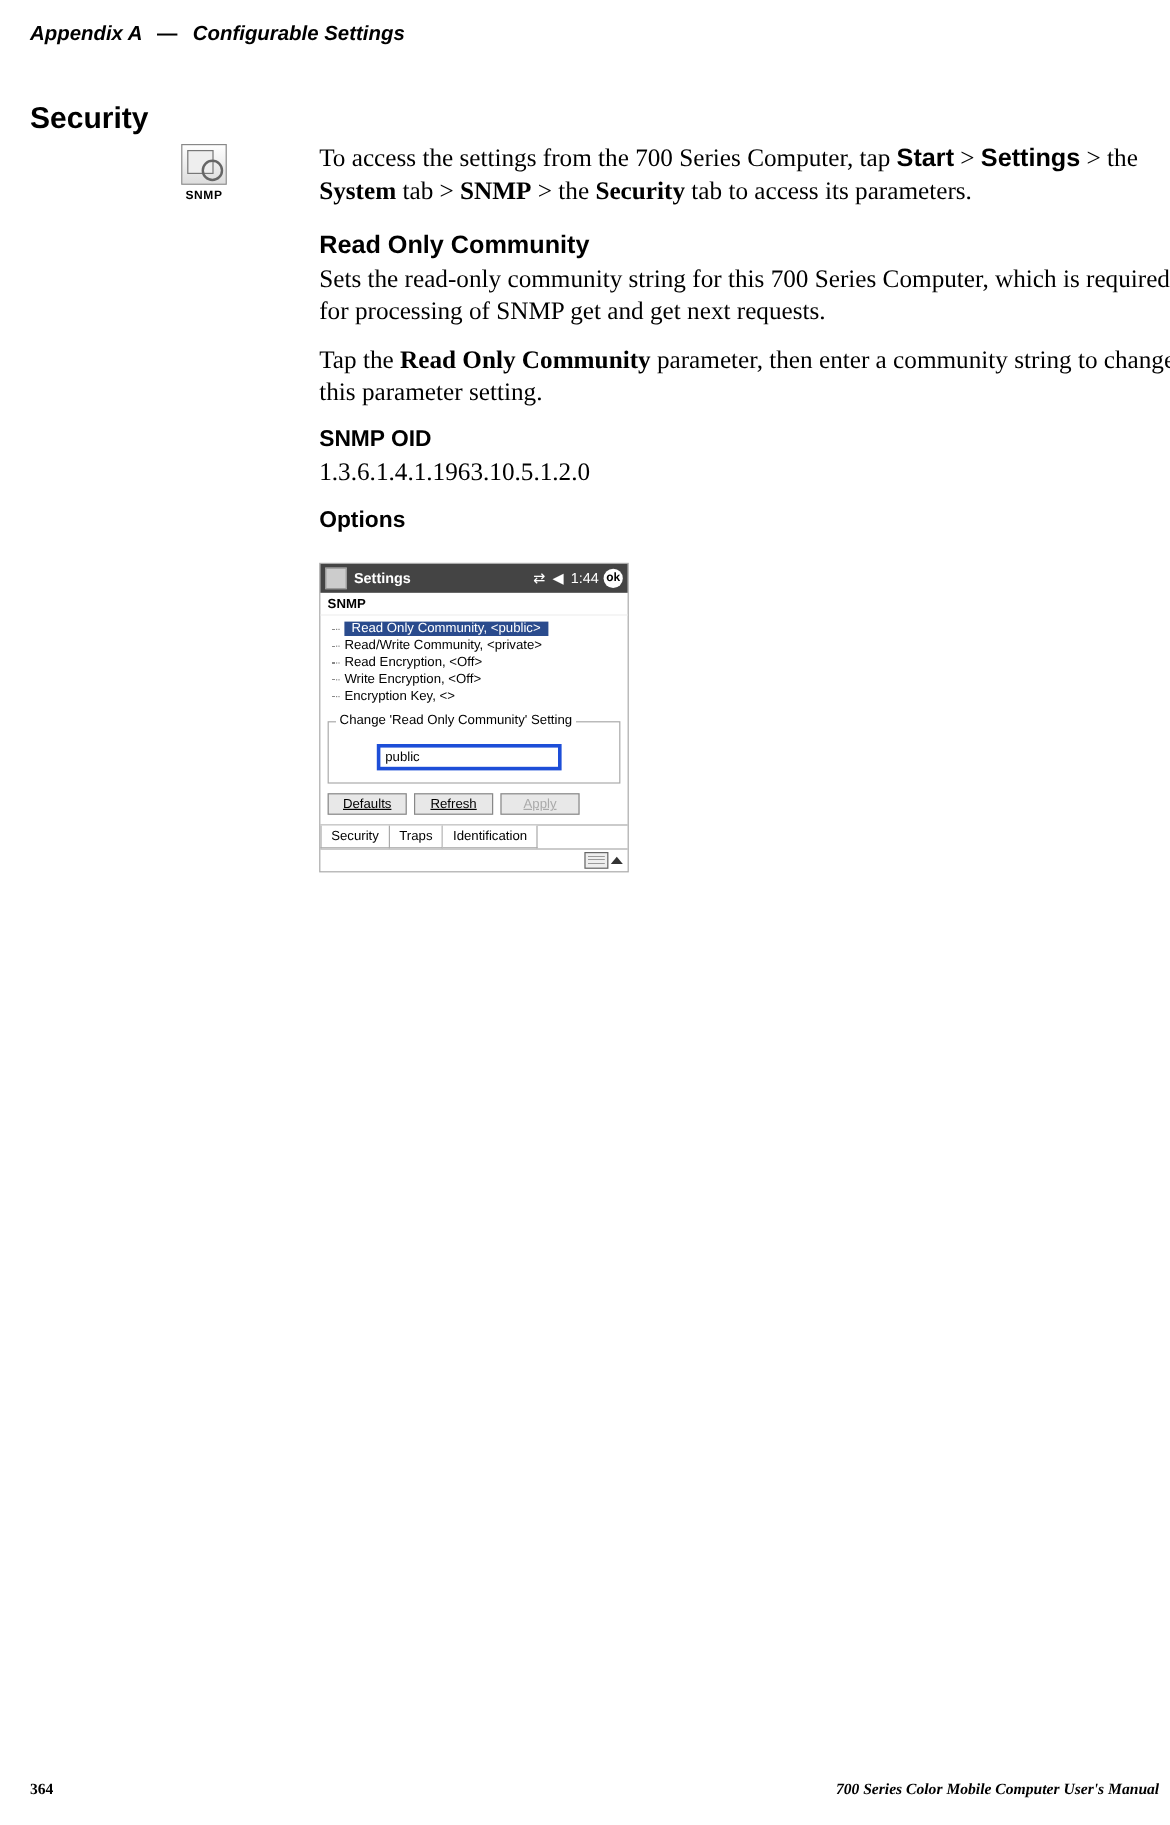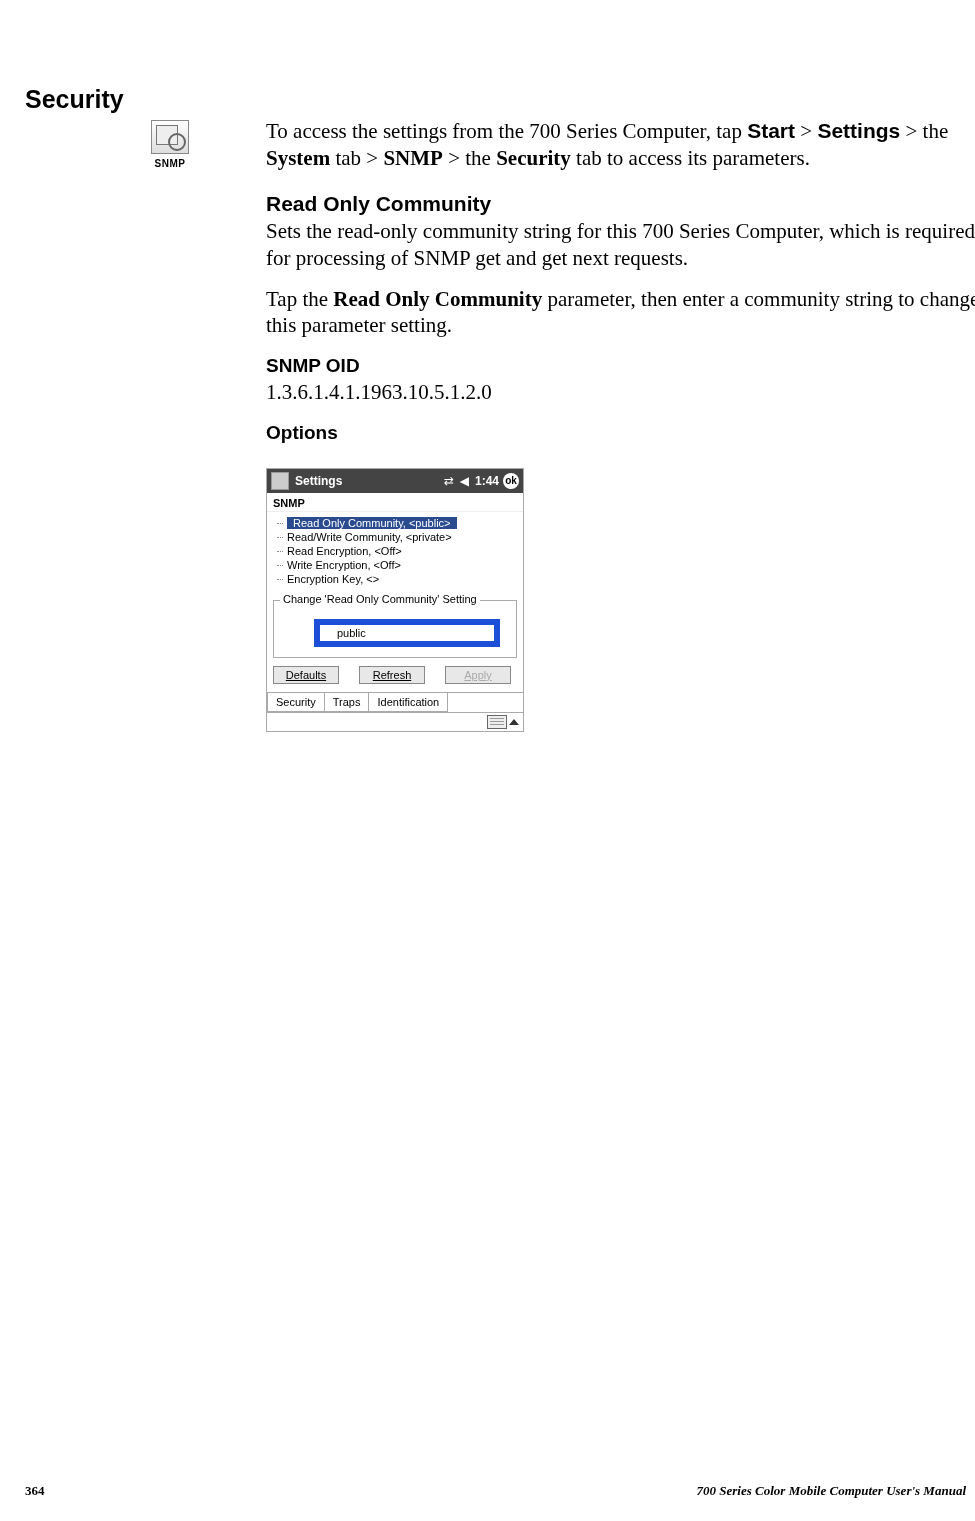--- a/index.html
+++ b/index.html
@@ -132,21 +132,21 @@
     padding: 3px 4px;
     font-size: 12px;
   }
   .shot-titlebar .flag {
     width:16px;height:16px;
     background:#ccc;
     margin-right:6px;
     border:1px solid #999;
   }
   .shot-titlebar .title { flex:1; font-weight:bold; }
-  .shot-titlebar .time { margin-right:4px; font-weight:bold;}
+  .shot-titlebar .time { margin-right:4px; font-weight:normal;}
   .shot-titlebar .ok {
     width:16px;height:16px;border-radius:50%;
     background:#fff;color:#000;font-weight:bold;
     font-size:10px;line-height:16px;text-align:center;
   }
   .shot-sub {
     padding:4px 6px 2px 6px;
     font-weight:bold;
     font-size:11px;
     border-bottom:1px solid #eee;
@@ -178,29 +178,29 @@
   }
   .fieldset .legend{
     position:absolute;
     top:-8px;left:6px;
     background:#fff;
     padding:0 3px;
     font-size:11px;
   }
   .textbox{
     width:140px;
-    border:6px solid #1d4ed8;
-    padding:2px 17px;
+    border:3px solid #1d4ed8;
+    padding:2px 4px;
     font-size:11px;
     background:#fff;
     margin-left:34px;
   }
   .btn-row{
     display:flex;
-    gap:20px;
+    gap:6px;
     padding:2px 6px 8px 6px;
   }
   .btn{
     flex:0 0 auto;
     width:64px;
     text-align:center;
     border:1px solid #888;
     background:#e8e8e8;
     font-size:11px;
     padding:2px 0;
@@ -236,20 +236,25 @@
   .sip-arrow{
     width:0;height:0;border-left:5px solid transparent;border-right:5px solid transparent;border-bottom:6px solid #333;
   }
   .underlined{text-decoration:underline;}
 </style>
 </head>
 <body>
 
 <div class="page">
 
+  <div class="header">
+    <span class="appendix">Appendix  A</span>
+    <span class="dash">—</span>
+    <span>Configurable Settings</span>
+  </div>
 
   <div class="h1">Security</div>
 
   <div class="icon-block">
     <div class="snmp-icon"></div>
     <div class="snmp-label">SNMP</div>
   </div>
 
   <div class="body-col">
 

